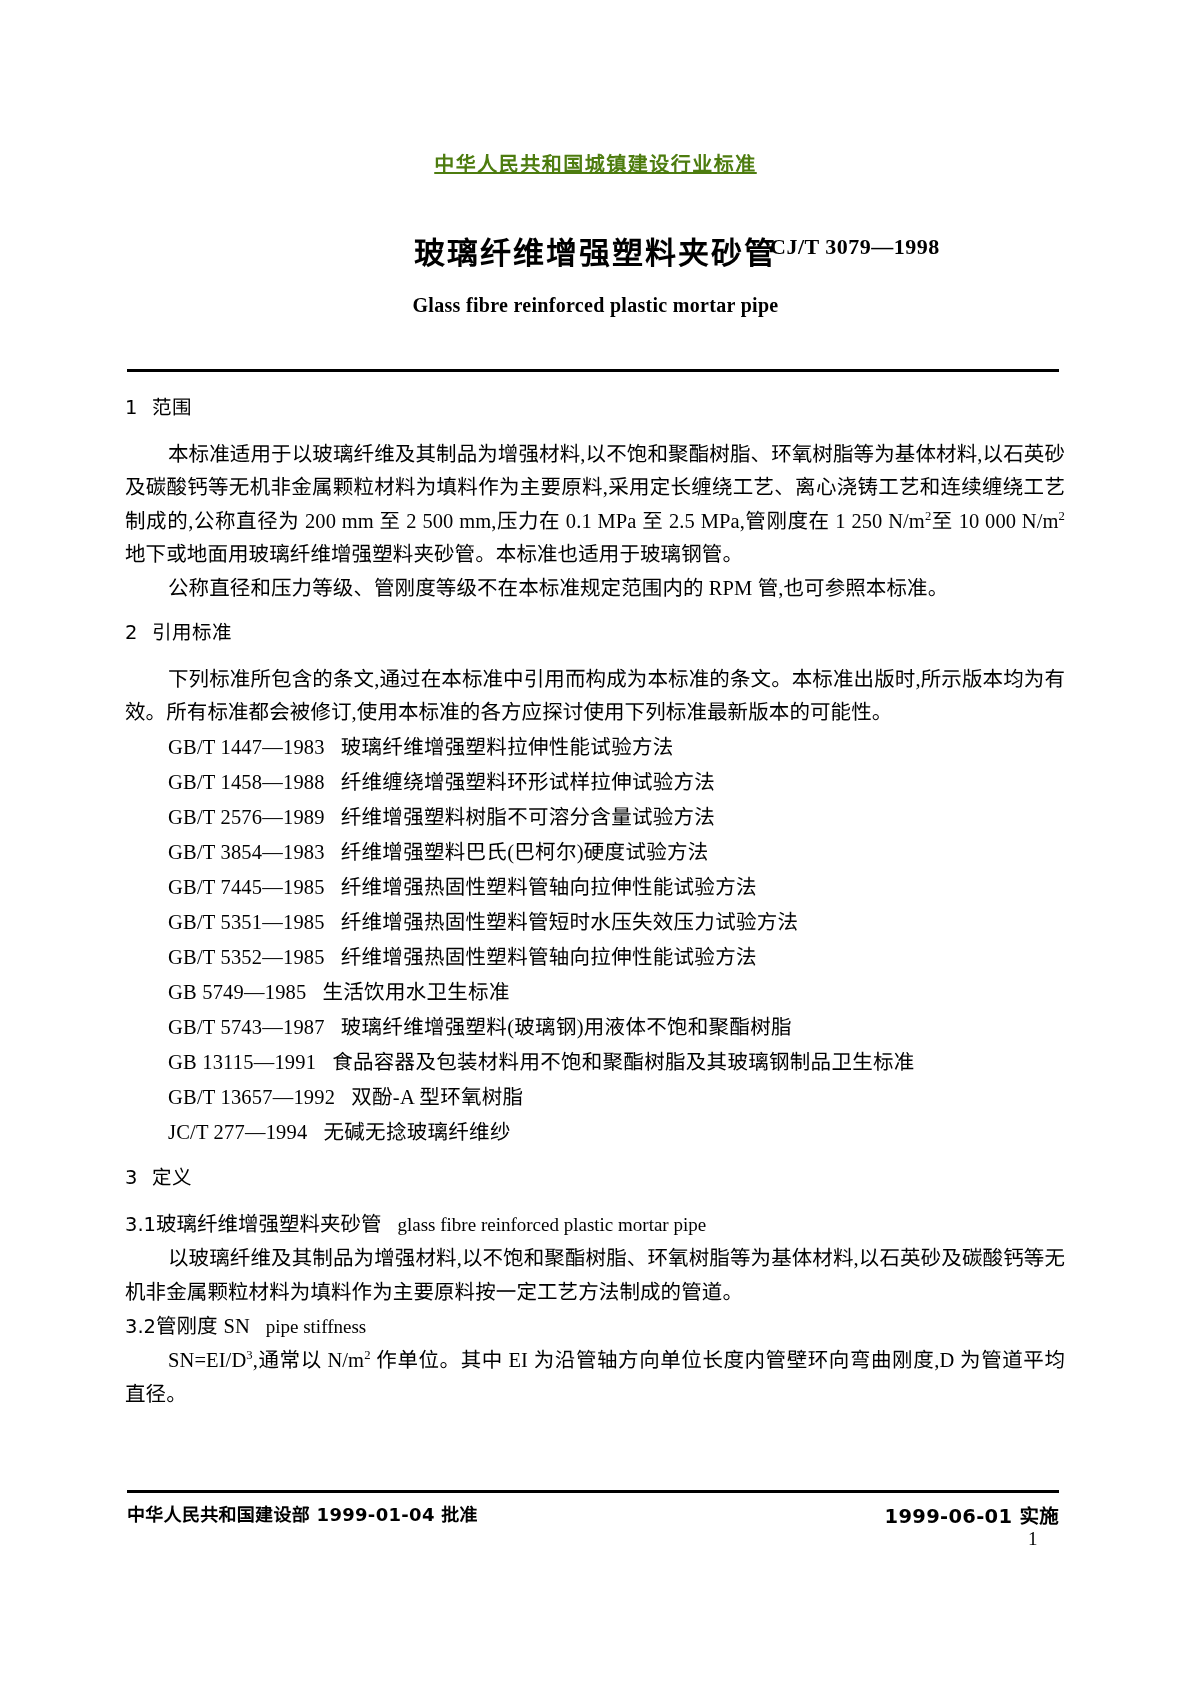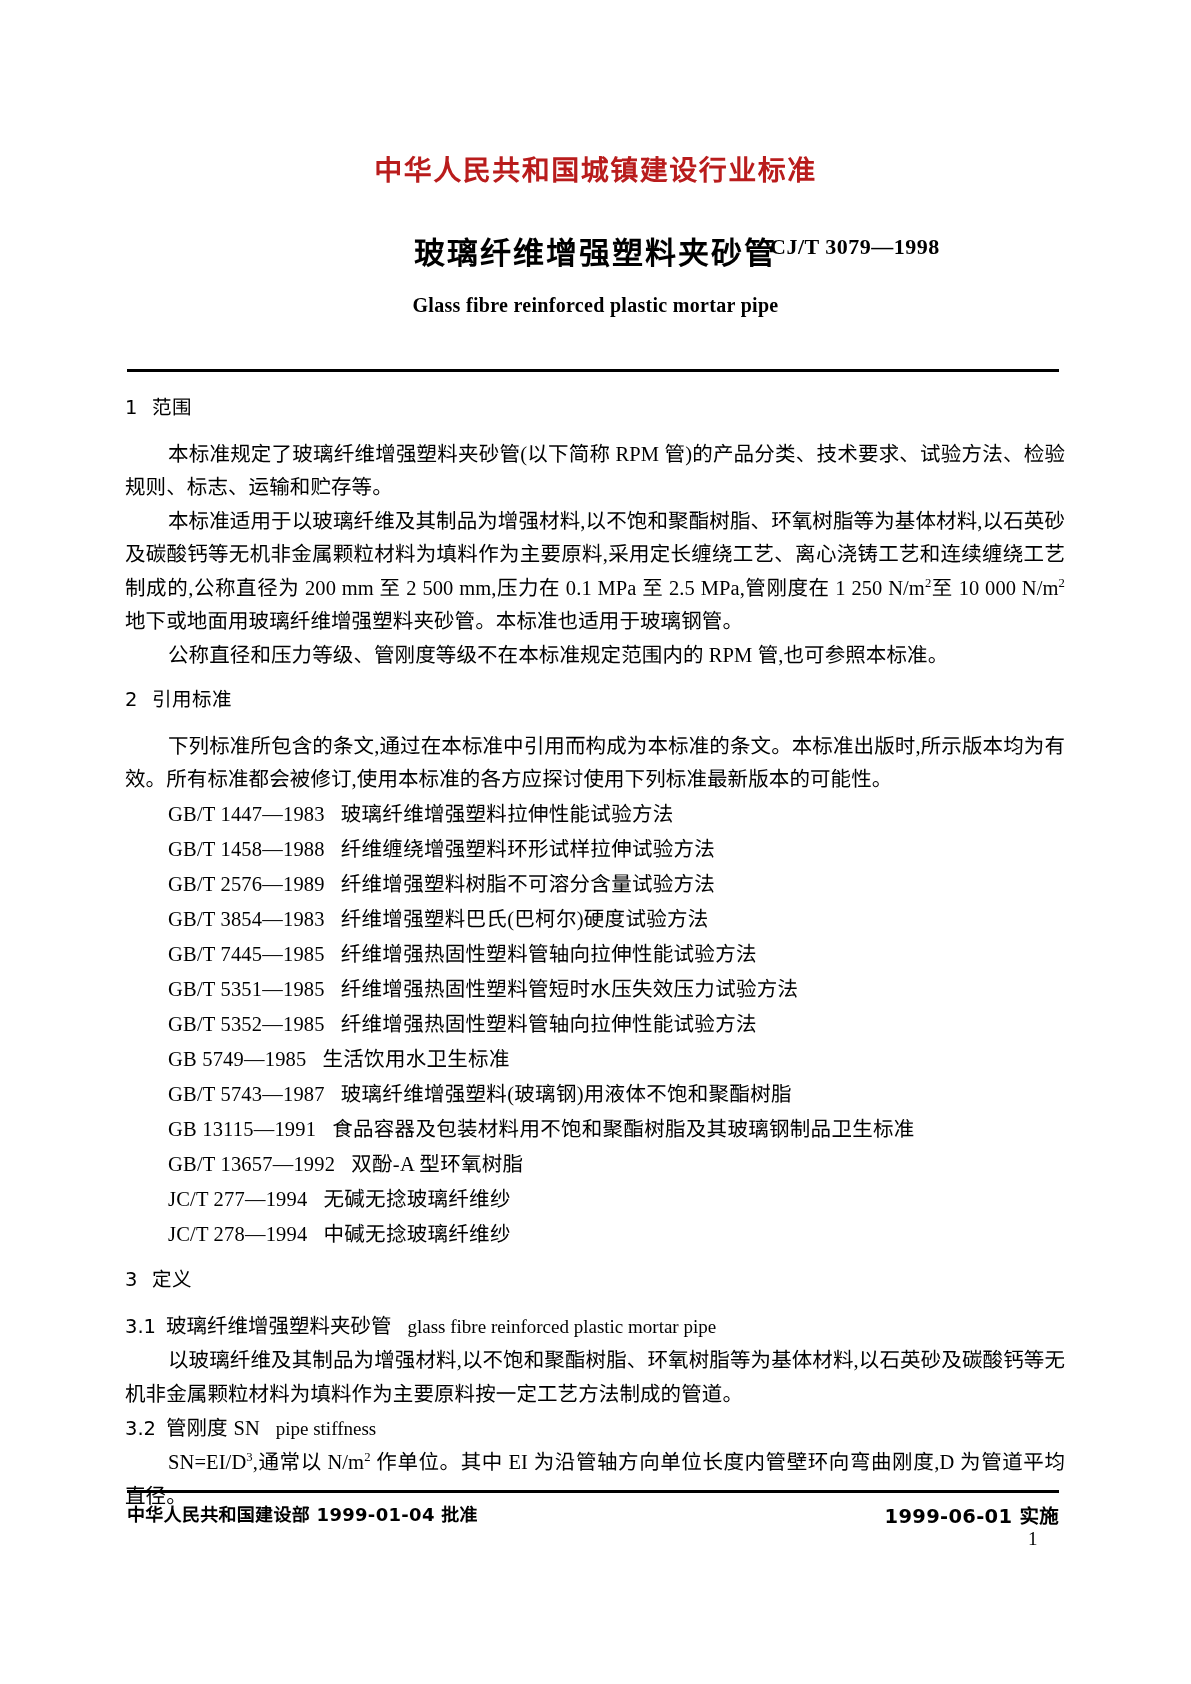--- a/index.html
+++ b/index.html
@@ -25,24 +25,25 @@
   .masthead {
     position: absolute;
     left: 0;
     top: 148px;
     width: 1191px;
     text-align: center;
   }
   .masthead-title {
     font-family: "DejaVu Sans", "Liberation Sans", sans-serif;
     font-weight: bold;
-    font-size: 28px;
+    font-size: 20px;
     letter-spacing: 1.5px;
-    color: #b91c1c;
-    white-space: nowrap;
+    color: #4d7c0f;
+    white-space: nowrap;
+    text-decoration: underline;
   }
 
   .title-row {
     position: absolute;
     left: 0;
     top: 228px;
     width: 1191px;
     height: 48px;
   }
   .doc-title {
@@ -149,21 +150,20 @@
   
   .def-head {
     margin: 0;
     font-size: 20.5px;
     line-height: 34px;
     white-space: nowrap;
   }
   .def-head .dnum {
     font-family: "DejaVu Sans", "Liberation Sans", sans-serif;
     font-size: 19.5px;
-    margin-right: 10px;
   }
   .def-head .dcn { font-weight: normal; }
   .def-head .den {
     margin-left: 16px;
     font-family: "Liberation Serif", "DejaVu Serif", serif;
     font-size: 19px;
   }
   .ital { }
 
   sup.sup { font-size: 0.62em; vertical-align: super; line-height: 0; }
@@ -230,21 +230,20 @@
 
   <div class="rule-top"></div>
 
   <div class="content">
 
     <h2 class="section">
       <span class="num">1</span><span>范围</span>
     </h2>
     <div class="sp-after-head"></div>
 
-    <p class="para">本标准规定了玻璃纤维增强塑料夹砂管(以下简称 RPM 管)的产品分类、技术要求、试验方法、检验规则、标志、运输和贮存等。</p>
 
     <p class="para"><span>本标准适用于以玻璃纤维及其制品为增强材料,以不饱和聚酯树脂、环氧树脂等为基体材料,以石英砂及碳酸钙等无机非金属颗粒材料为填料作为主要原料,采用定长缠绕工艺、离心浇铸工艺和连续缠绕工艺制成的,公称直径为 200 mm 至 2 500 mm,压力在 0.1 MPa 至 2.5 MPa,管刚度在 1 250 N/m</span><sup class="sup">2</sup><span>至 10 000 N/m</span><sup class="sup">2</sup><span> 地下或地面用玻璃纤维增强塑料夹砂管。本标准也适用于玻璃钢管。</span></p>
 
     <p class="para">公称直径和压力等级、管刚度等级不在本标准规定范围内的 RPM 管,也可参照本标准。</p>
 
     <div class="sp-before-head"></div>
 
     <h2 class="section">
       <span class="num">2</span><span>引用标准</span>
     </h2>
@@ -258,21 +257,20 @@
       <div class="ref-item"><span class="ref-code">GB/T 2576—1989</span><span class="ref-name">纤维增强塑料树脂不可溶分含量试验方法</span></div>
       <div class="ref-item"><span class="ref-code">GB/T 3854—1983</span><span class="ref-name">纤维增强塑料巴氏(巴柯尔)硬度试验方法</span></div>
       <div class="ref-item"><span class="ref-code">GB/T 7445—1985</span><span class="ref-name">纤维增强热固性塑料管轴向拉伸性能试验方法</span></div>
       <div class="ref-item"><span class="ref-code">GB/T 5351—1985</span><span class="ref-name">纤维增强热固性塑料管短时水压失效压力试验方法</span></div>
       <div class="ref-item"><span class="ref-code">GB/T 5352—1985</span><span class="ref-name">纤维增强热固性塑料管轴向拉伸性能试验方法</span></div>
       <div class="ref-item"><span class="ref-code">GB 5749—1985</span><span class="ref-name">生活饮用水卫生标准</span></div>
       <div class="ref-item"><span class="ref-code">GB/T 5743—1987</span><span class="ref-name">玻璃纤维增强塑料(玻璃钢)用液体不饱和聚酯树脂</span></div>
       <div class="ref-item"><span class="ref-code">GB 13115—1991</span><span class="ref-name">食品容器及包装材料用不饱和聚酯树脂及其玻璃钢制品卫生标准</span></div>
       <div class="ref-item"><span class="ref-code">GB/T 13657—1992</span><span class="ref-name">双酚-A 型环氧树脂</span></div>
       <div class="ref-item"><span class="ref-code">JC/T 277—1994</span><span class="ref-name">无碱无捻玻璃纤维纱</span></div>
-      <div class="ref-item"><span class="ref-code">JC/T 278—1994</span><span class="ref-name">中碱无捻玻璃纤维纱</span></div>
     </div>
 
     <div class="sp-before-head"></div>
 
     <h2 class="section">
       <span class="num">3</span><span>定义</span>
     </h2>
     <div class="sp-after-head"></div>
 
     <div class="def-head"><span class="dnum">3.1</span><span class="dcn">玻璃纤维增强塑料夹砂管</span><span class="den">glass fibre reinforced plastic mortar pipe</span></div>

